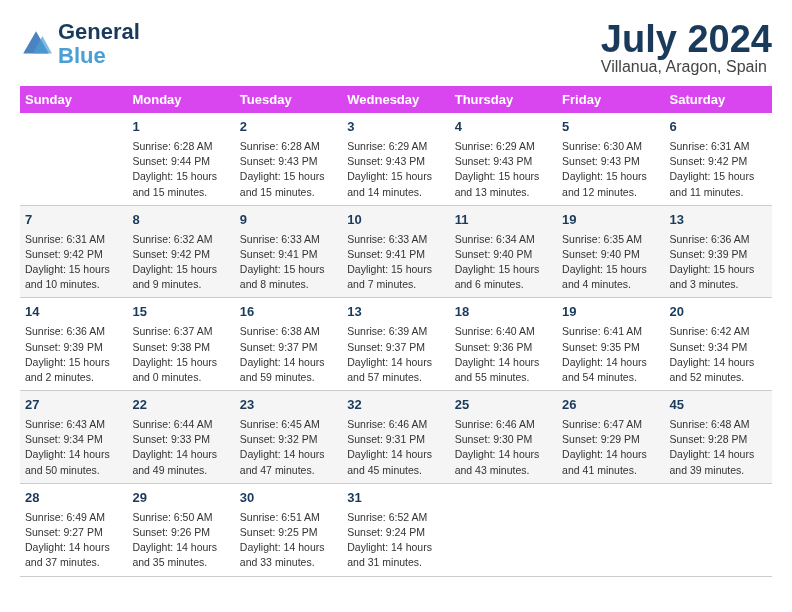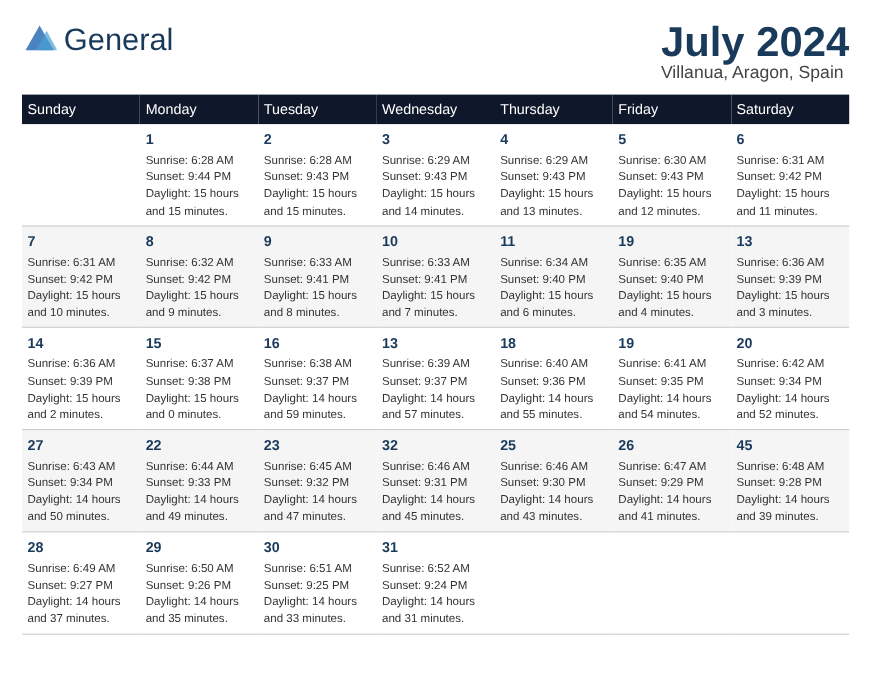--- a/index.html
+++ b/index.html
@@ -15,22 +15,22 @@
       justify-content: space-between;
       align-items: flex-start;
       margin-bottom: 10px;
     }
     .logo {
       display: flex;
       align-items: center;
       gap: 6px;
     }
     .logo-text {
-      font-size: 28px;
-      font-weight: normal;
+      font-size: 22px;
+      font-weight: bold;
       color: #1a3a5c;
       line-height: 1.1;
     }
     .logo-text span {
       color: #4a9fd4;
     }
     .logo-icon {
       width: 32px;
       height: 32px;
     }
@@ -46,26 +46,26 @@
     .subtitle {
       font-size: 16px;
       color: #444;
     }
     table {
       width: 100%;
       border-collapse: collapse;
       font-size: 11px;
     }
     thead th {
-      background-color: #0f172a;
+      background-color: #d946ef;
       color: #fff;
       padding: 6px 5px;
       text-align: left;
       font-size: 13px;
-      font-weight: normal;
+      font-weight: bold;
     }
     tbody tr {
       border-bottom: 1px solid #ccc;
     }
     tbody tr:nth-child(odd) {
       background: #fff;
     }
     tbody tr:nth-child(even) {
       background: #f5f5f5;
     }
@@ -92,20 +92,21 @@
 <body>
 
 <div class="header">
   <div class="logo">
     <svg class="logo-icon" viewBox="0 0 40 40">
       <polygon points="20,4 36,32 4,32" fill="#2a6db5" opacity="0.85"></polygon>
       <polygon points="28,10 40,32 16,32" fill="#4a9fd4" opacity="0.7"></polygon>
     </svg>
     <div class="logo-text">
       <div>General</div>
+      <div><span>Blue</span></div>
     </div>
   </div>
   <div class="title-block">
     <div class="main-title">July 2024</div>
     <div class="subtitle">Villanua, Aragon, Spain</div>
   </div>
 </div>
 
 <table>
   <thead>

